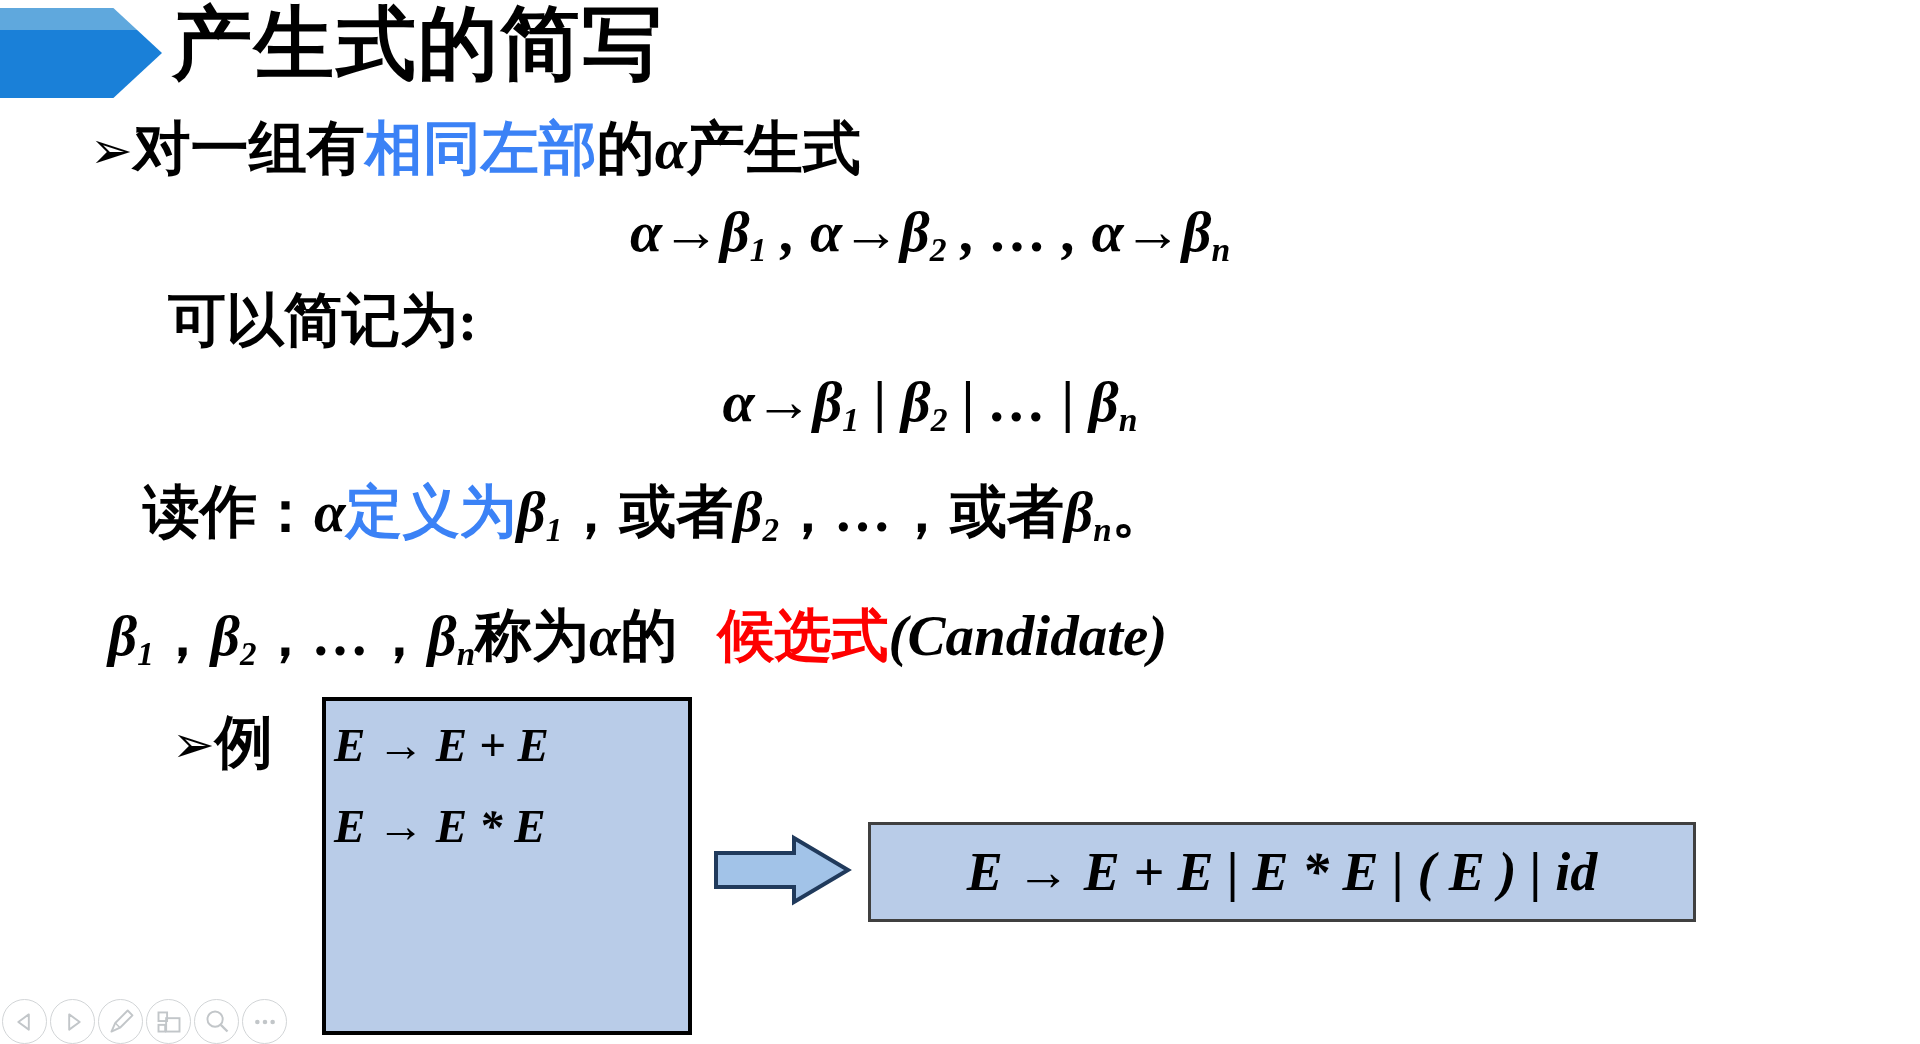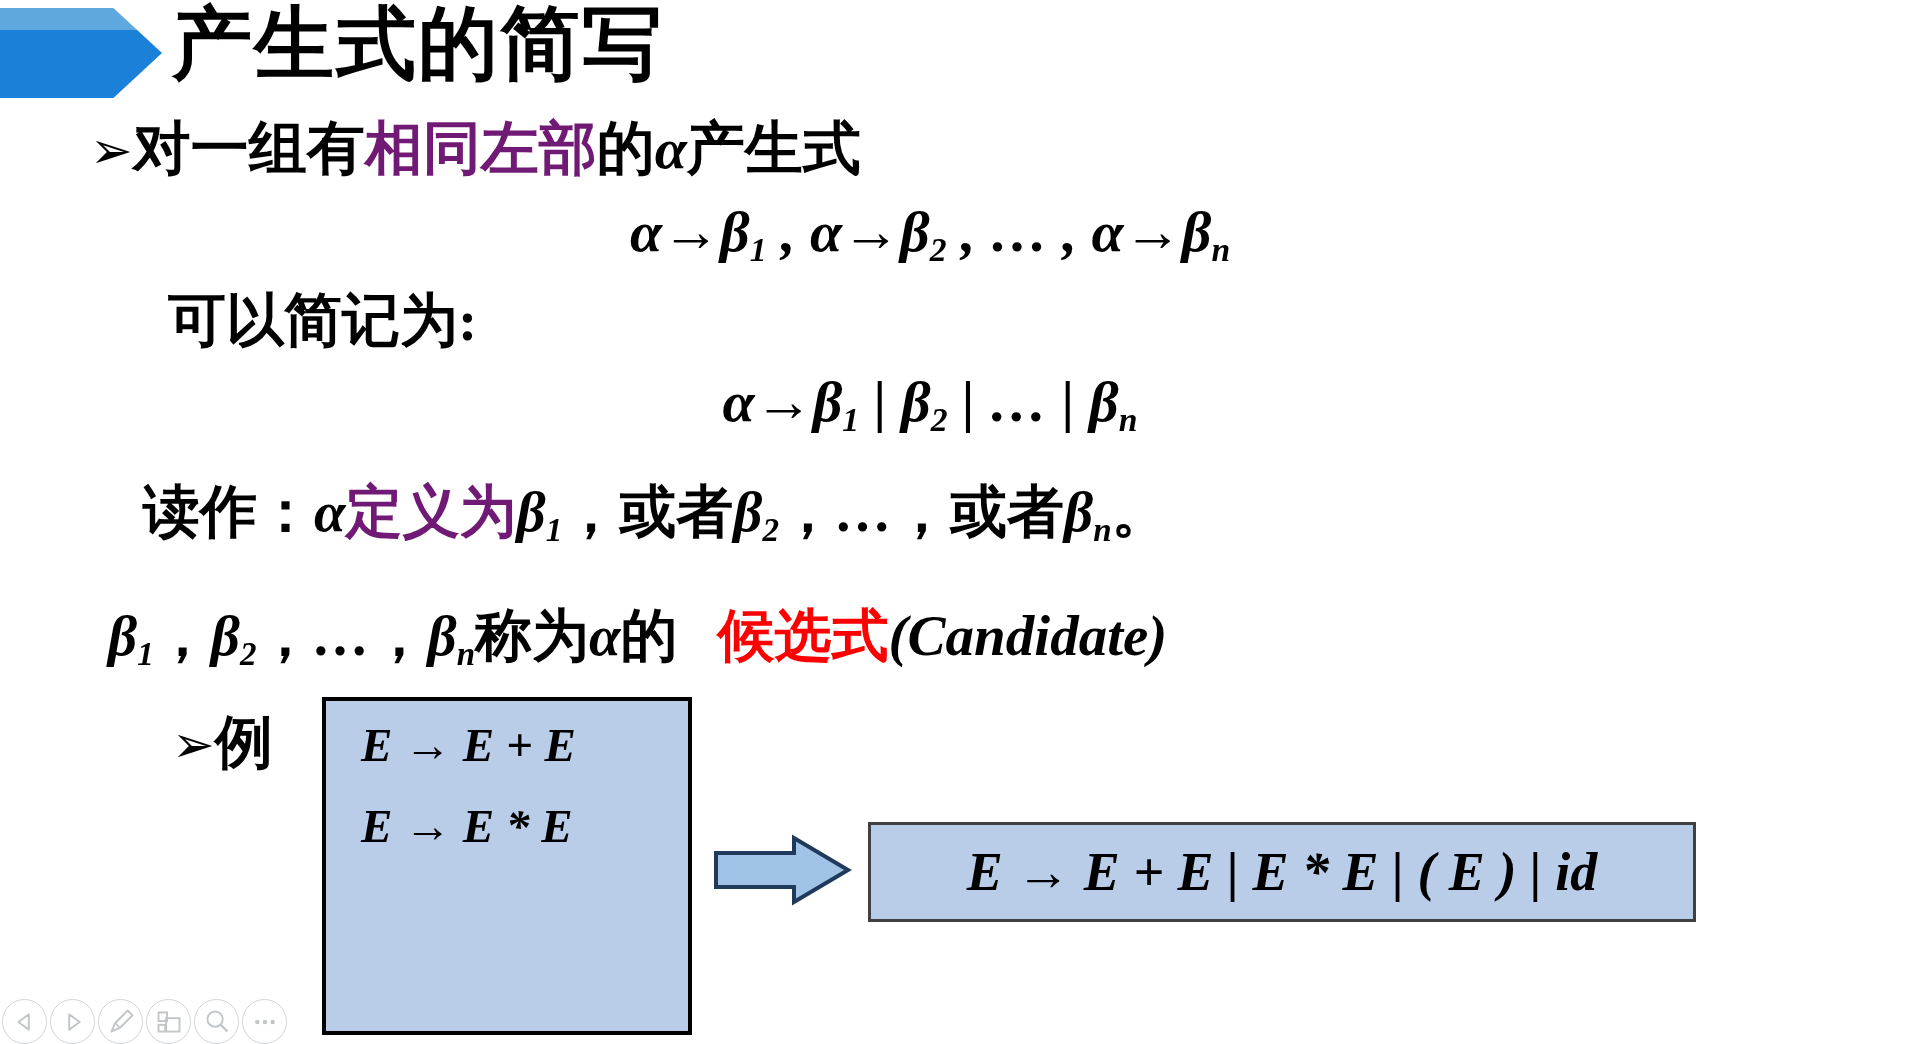--- a/index.html
+++ b/index.html
@@ -11,37 +11,37 @@
         clip-path:polygon(0 0,70% 0,100% 50%,70% 100%,0 100%);
         background:linear-gradient(180deg,#5fa8dd 0,#5fa8dd 24%,#1a80d8 24%,#1a80d8 100%);}
 
   .title{position:absolute;left:172px;top:-4px;margin:0;font-size:80px;line-height:96px;
          font-weight:900;font-family:"Liberation Sans",sans-serif;letter-spacing:2px;}
 
   .line{position:absolute;white-space:pre;}
   .cn{font-family:"Liberation Serif",serif;font-weight:600;}
   .math{font-family:"Liberation Serif",serif;font-weight:bold;font-style:italic;}
   sub{font-size:0.58em;vertical-align:-0.30em;line-height:0;font-weight:bold;font-style:italic;}
-  .blue{color:#701a75;}
+  .blue{color:#3b82f6;}
   .red{color:#fe0000;margin-left:40px;}
 
   .l-bullet1{left:90px;top:110px;font-size:58px;}
   .marker{font-family:"DejaVu Sans",sans-serif;font-style:normal;font-weight:normal;font-size:0.88em;}
 
   .fwrap{position:absolute;left:380px;width:1100px;text-align:center;font-size:58px;white-space:pre;}
   .f1{top:198px;}
   .f2{top:368px;}
 
   .l-lead{left:168px;top:282px;font-size:58px;}
   .l-read{left:143px;top:474px;font-size:57px;}
   .l-cand{left:108px;top:598px;font-size:57px;}
   .l-ex{left:172px;top:704px;font-size:58px;}
 
   .box1{position:absolute;left:322px;top:697px;width:370px;height:338px;box-sizing:border-box;
-        border:4px solid #000;background:#b9cce8;padding:4px 0 0 35px;}
+        border:4px solid #000;background:#b9cce8;padding:4px 0 0 8px;}
   .boxline{font-size:47px;line-height:81px;white-space:pre;}
 
   .imp-arrow{position:absolute;left:714px;top:834px;}
 
   .box2{position:absolute;left:868px;top:822px;width:828px;height:100px;box-sizing:border-box;
         border:3px solid #404040;background:#b9cce8;display:flex;align-items:center;justify-content:center;
         font-size:54px;white-space:pre;}
 
   
   .toolbar{position:absolute;left:2px;top:999px;display:flex;gap:3px;}

